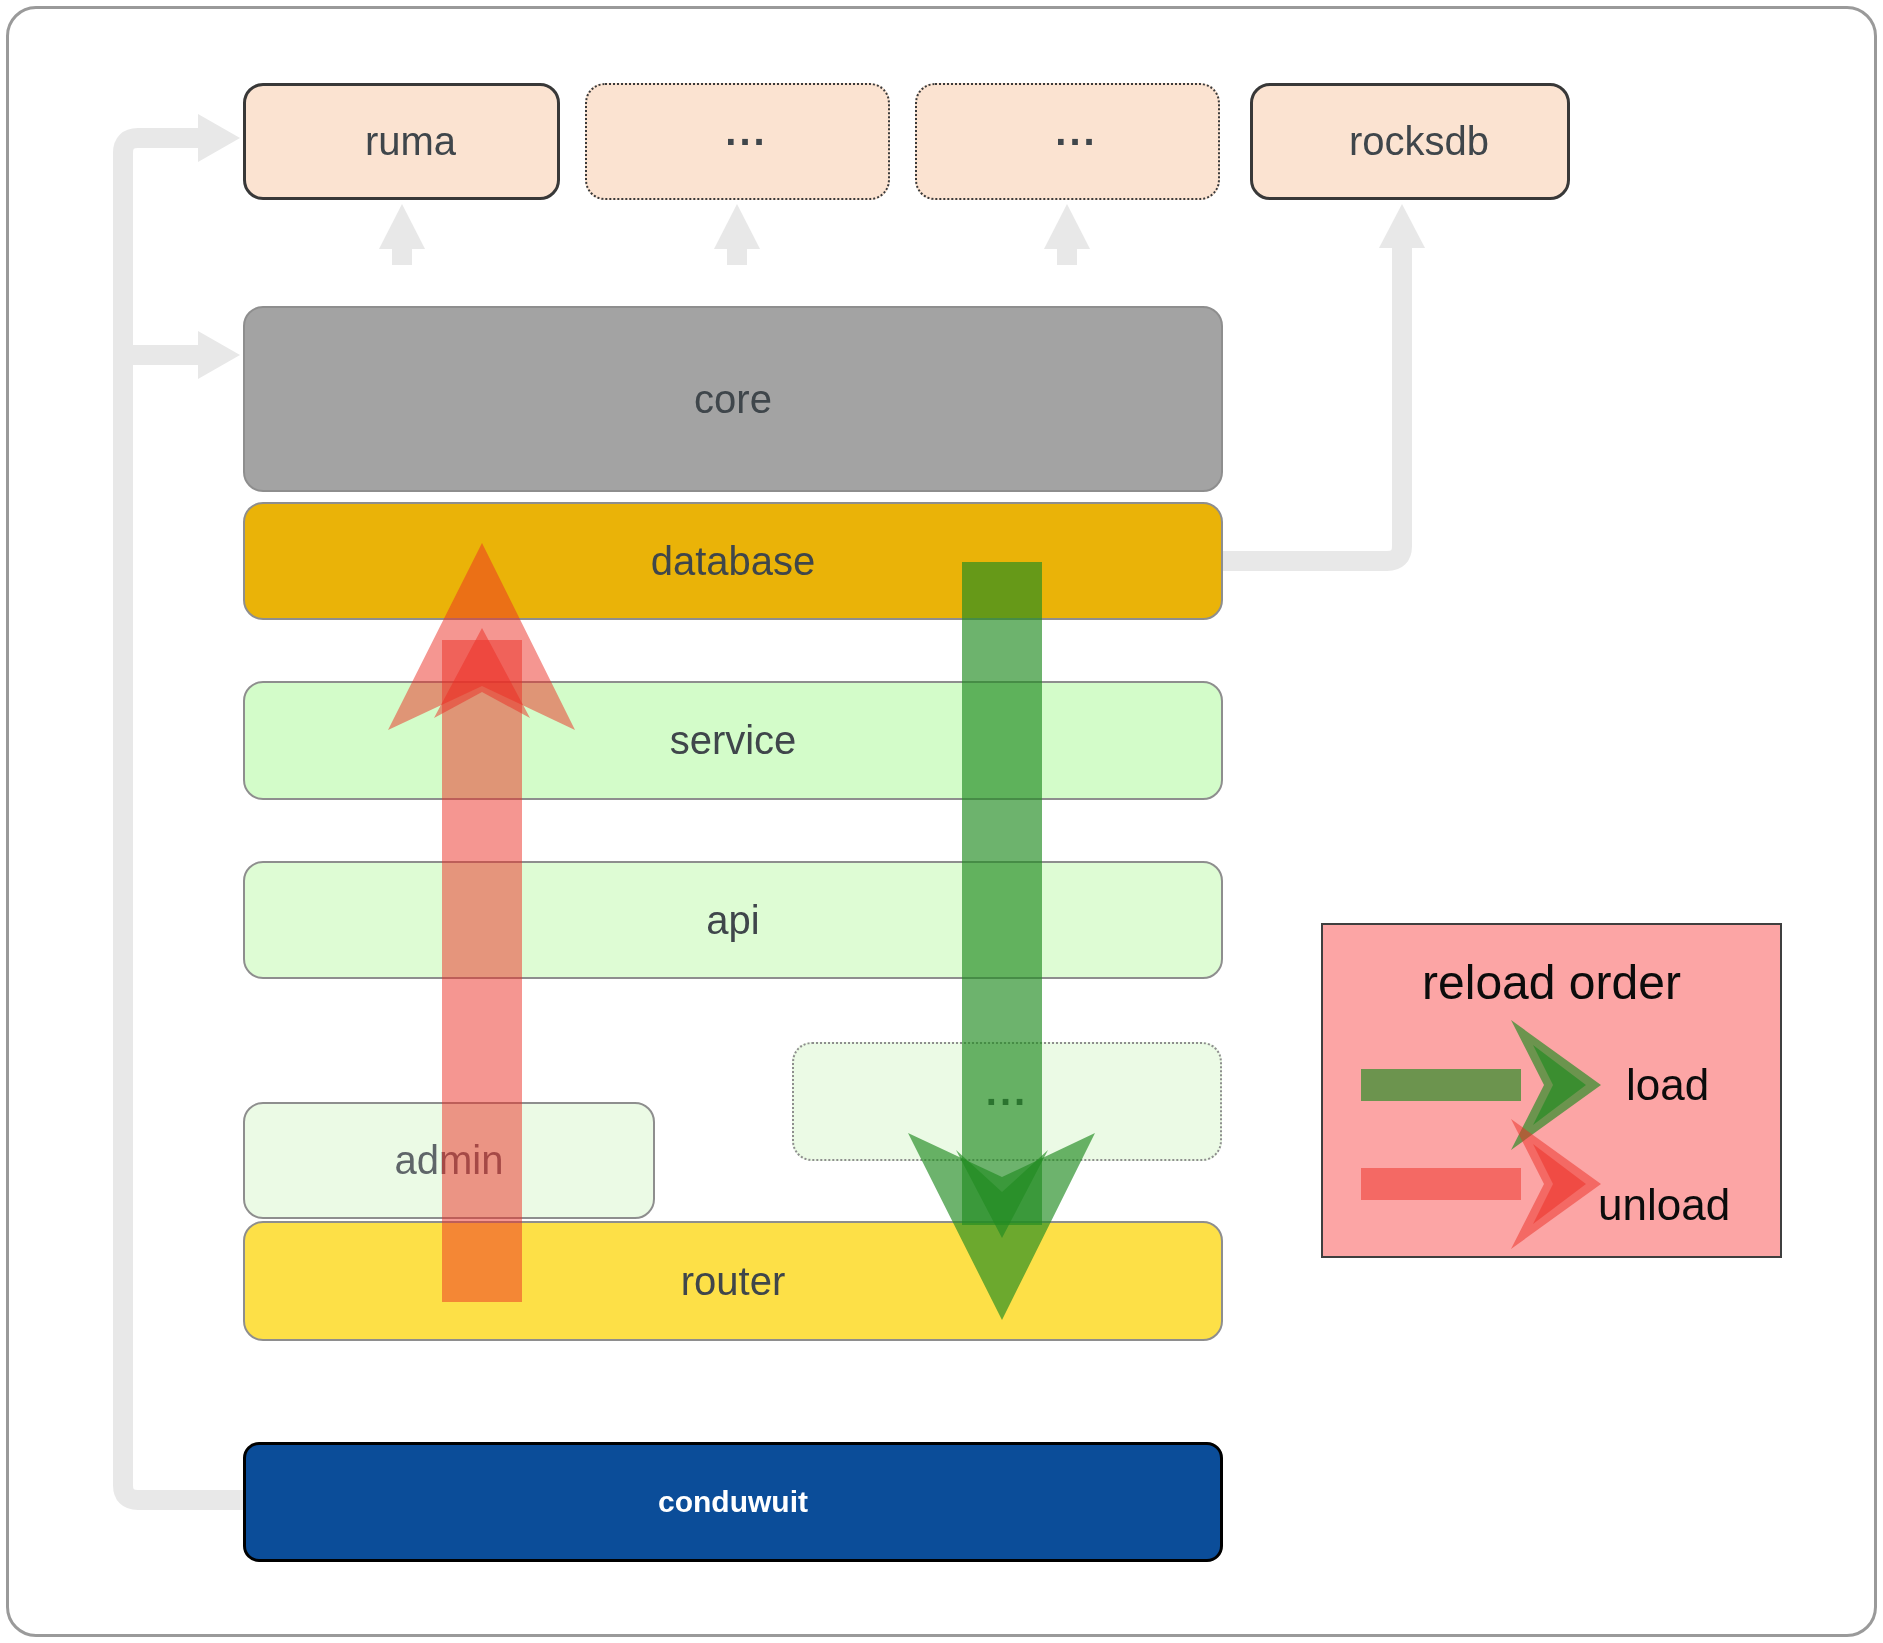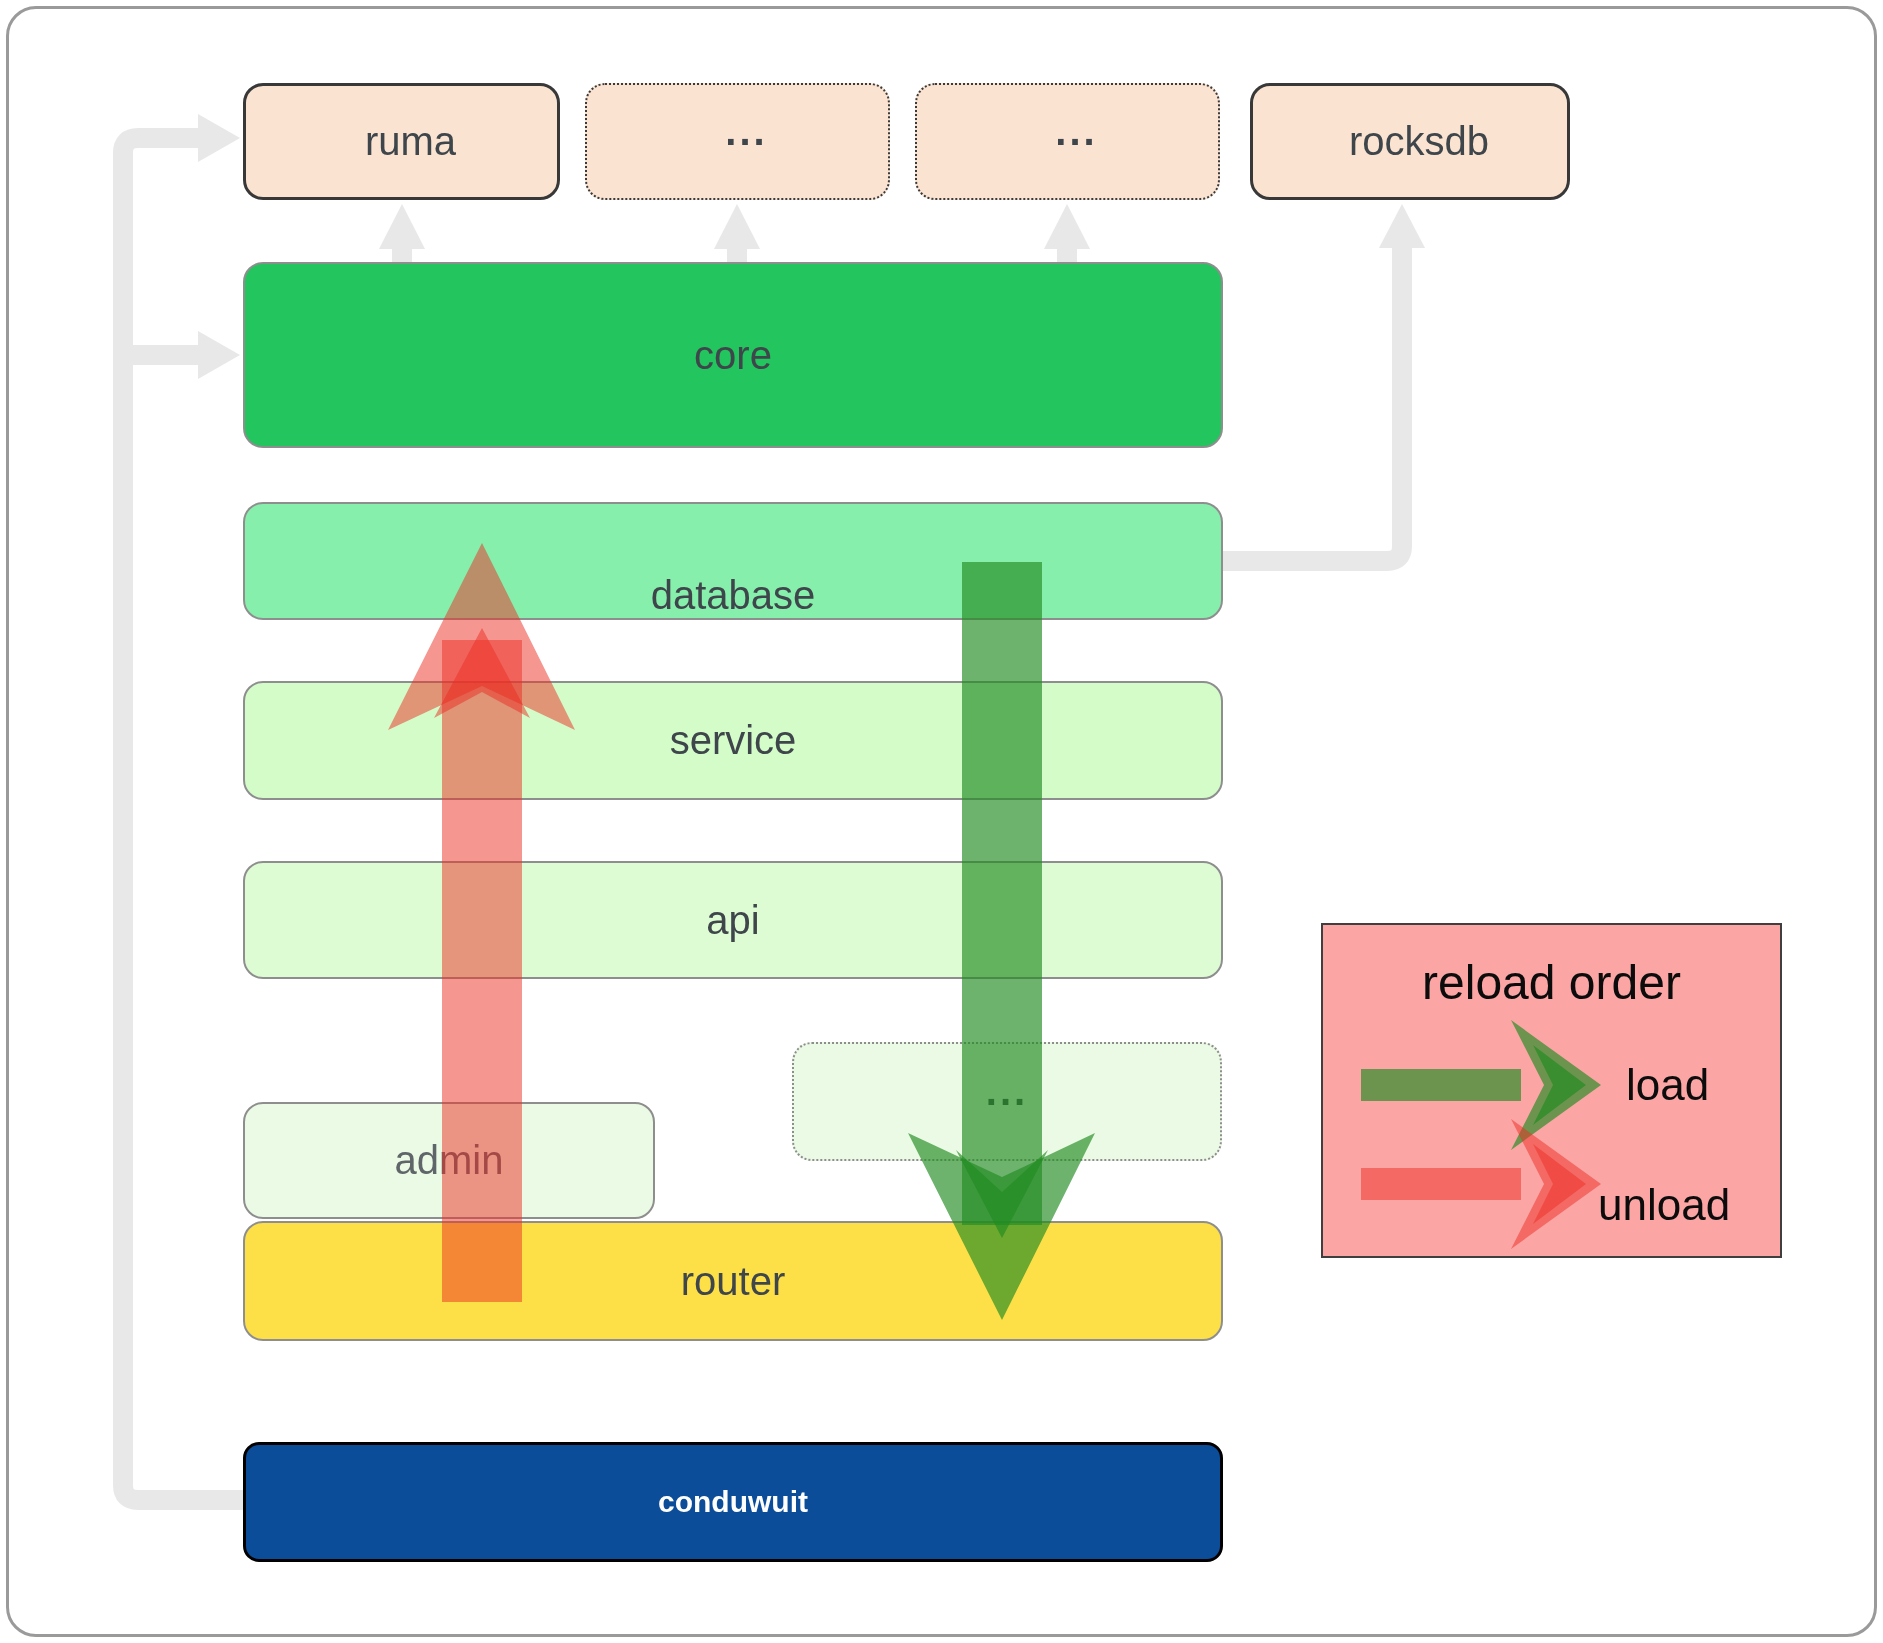--- a/index.html
+++ b/index.html
@@ -14,22 +14,22 @@
   .layer{position:absolute;left:0;top:0;width:1883px;height:1643px;}
   .node{
     position:absolute;display:flex;align-items:center;justify-content:center;
     box-sizing:border-box;font-size:40px;color:#3f464b;border-radius:20px;
   }
   .solid-dark{border:3px solid #383838;}
   .solid-gray{border:2px solid #8e8e8e;}
   .dotted-dark{border:2px dotted #3a3a3a;}
   .dotted-gray{border:2px dotted #8e8e8e;}
   .peach{background:#fbe3d1;padding-left:18px;}
-  .blue{background:#22c55e;}
-  .green-bright{background:#86efac;align-items:flex-end;}
+  .blue{background:#a3a3a3;margin-top:44px;}
+  .green-bright{background:#eab308;}
   .green-mid{background:#d3fcc9;}
   .green-light{background:#defcd4;}
   .green-faint{background:#ebfae5;}
   .white-fill{background:#fde047;}
   .navy{background:#0b4d99;border:3px solid #000000;border-radius:16px;}
   .navy span{color:#ffffff;font-weight:bold;font-size:30px;}
   .dots{font-weight:bold;letter-spacing:3px;margin-top:-20px;}
   .admin-text{color:#5f6569;}
 
   

